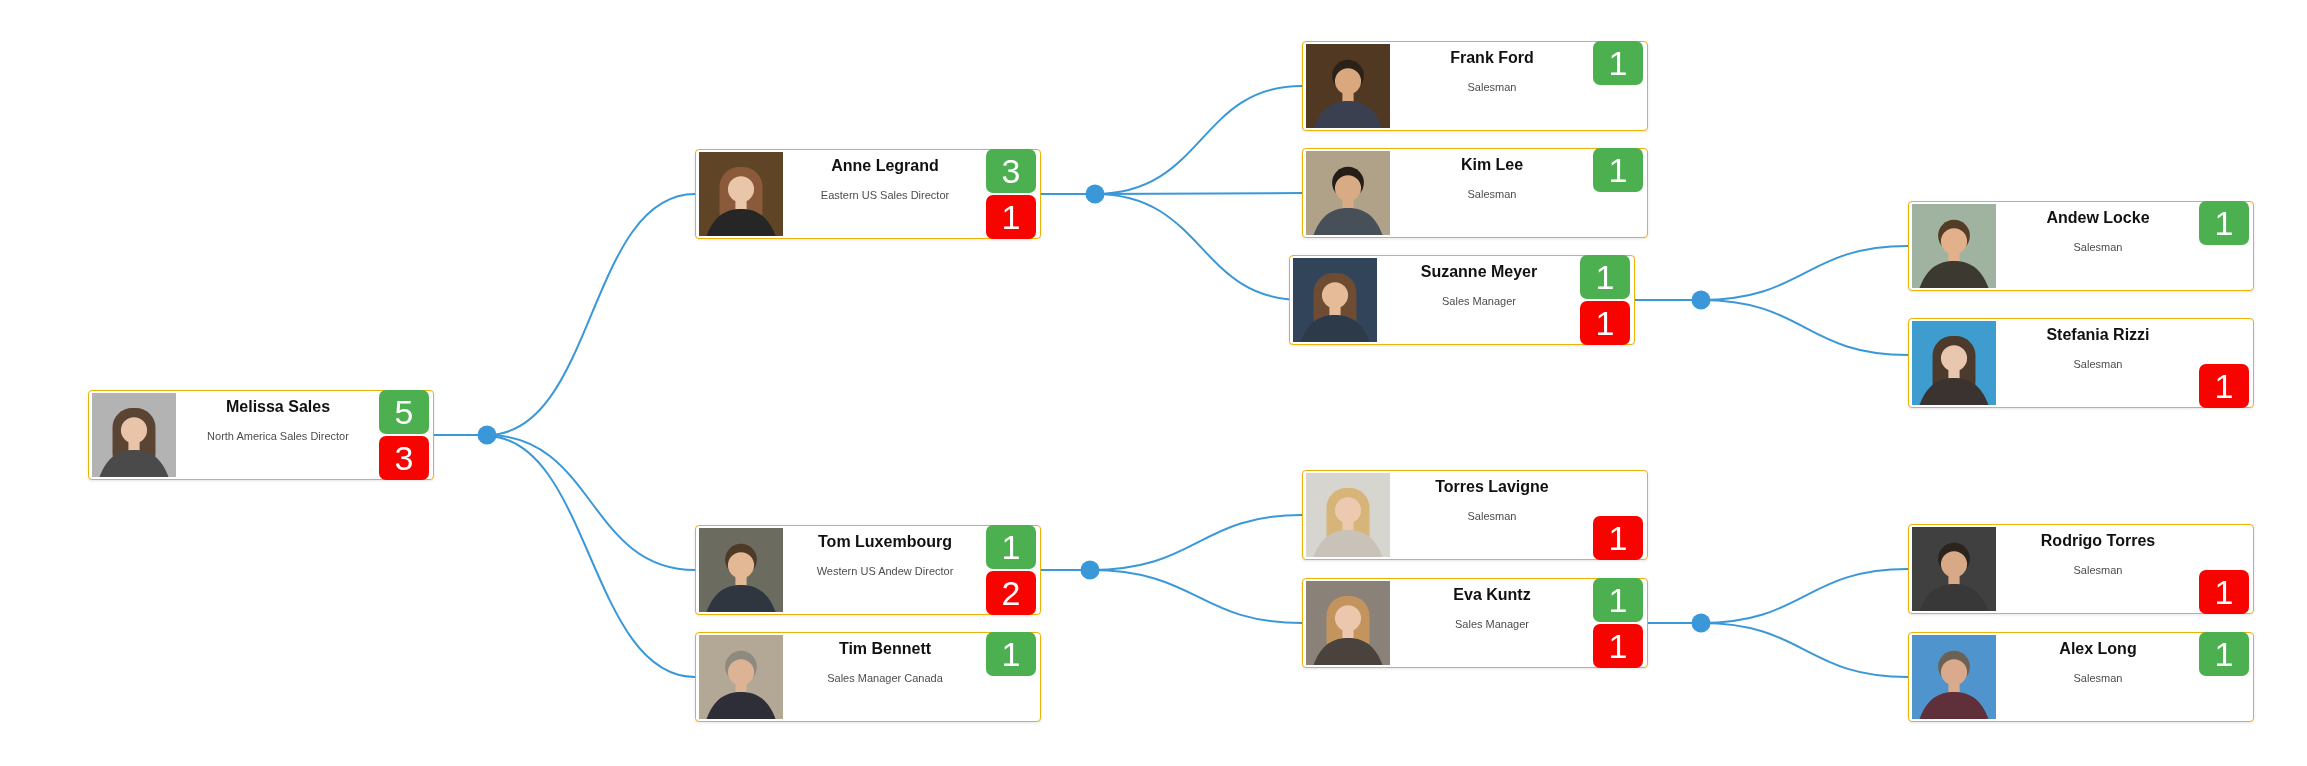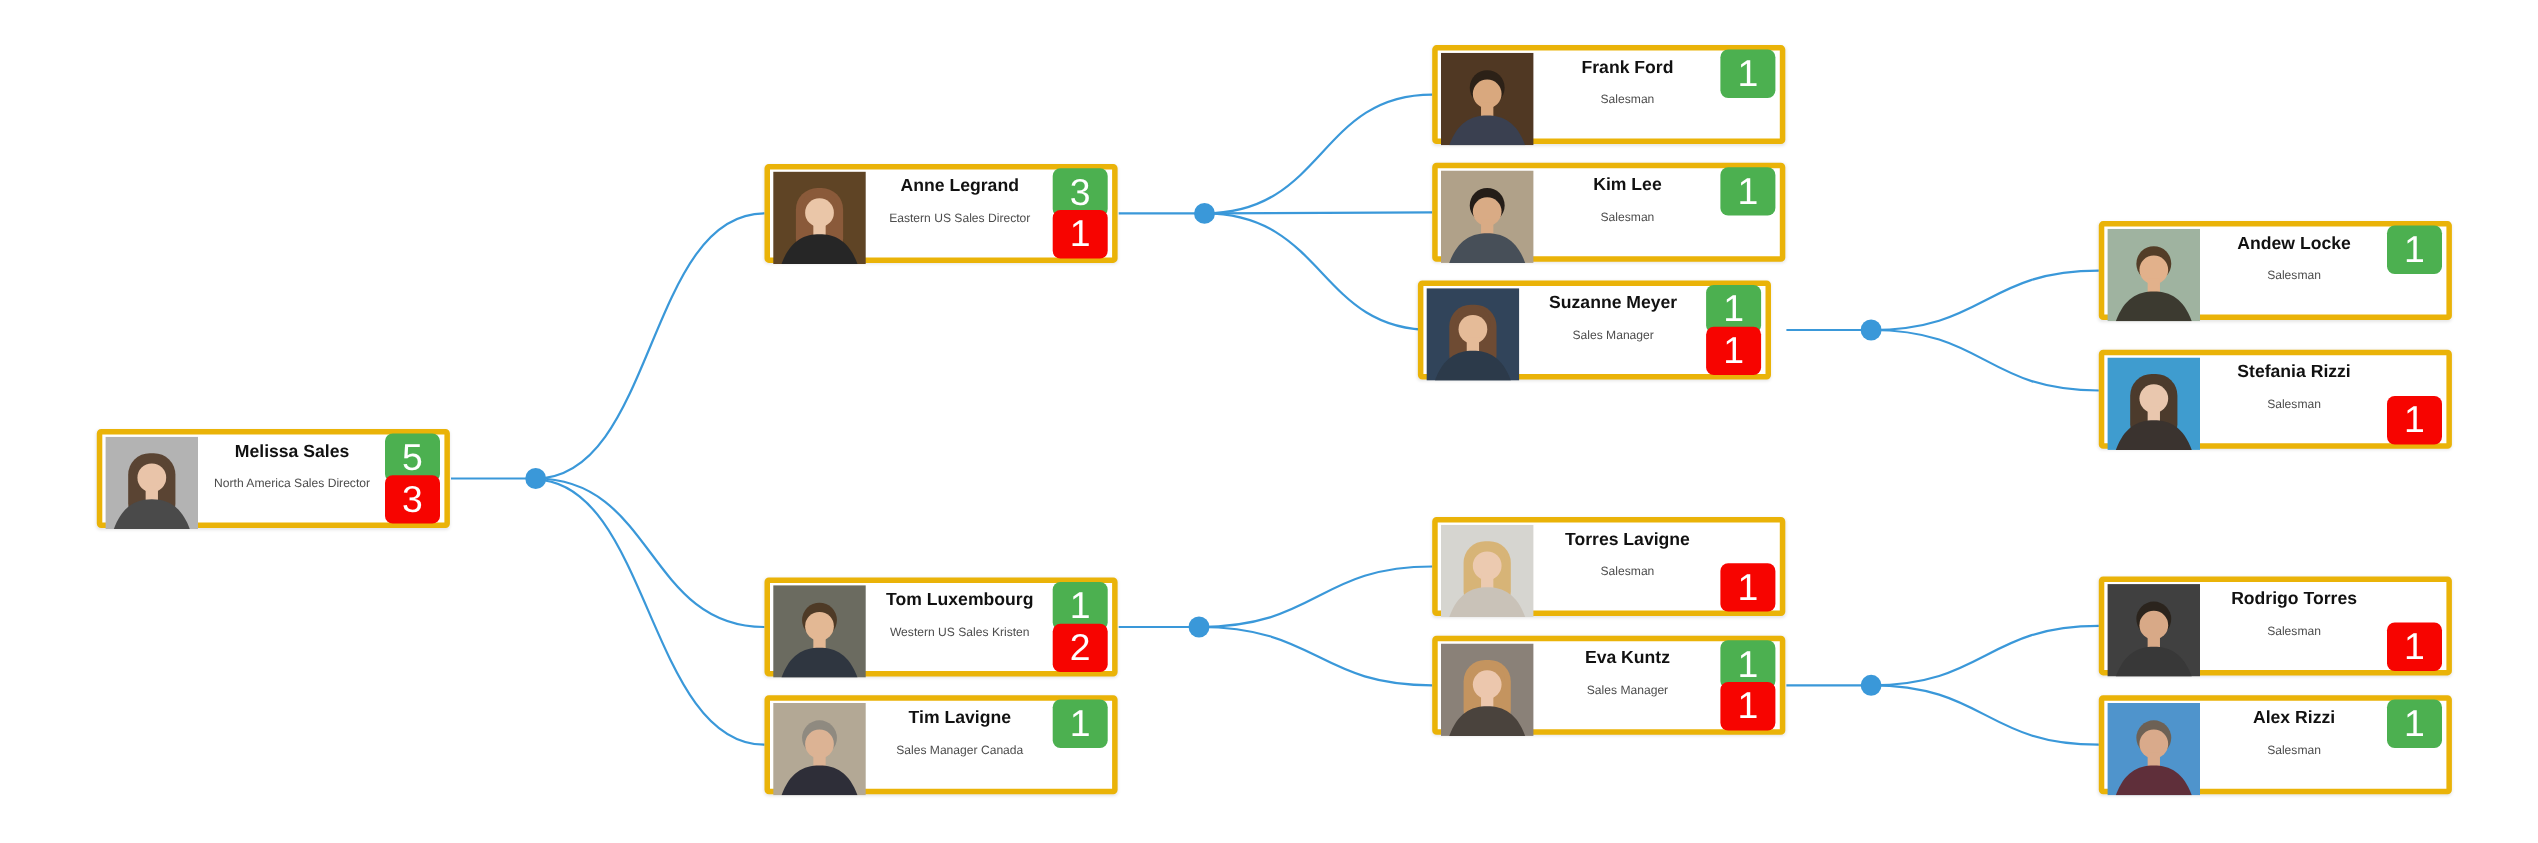--- a/index.html
+++ b/index.html
@@ -4,22 +4,22 @@
 <style>
   html,body{margin:0;padding:0;background:#ffffff;}
   .canvas{
     position:relative;width:2307px;height:766px;background:#ffffff;overflow:hidden;
     font-family:"Liberation Sans","DejaVu Sans",sans-serif;
   }
   svg.connectors{position:absolute;left:0;top:0;pointer-events:none;}
   .connector{fill:none;stroke:var(--color-connector,#3a98d9);stroke-width:2;}
   .junction{fill:var(--color-connector,#3a98d9);pointer-events:auto;cursor:pointer;}
   .card{
-    position:absolute;width:321px;height:90px;background:#fff;
-    border:5px solid #eab308;border-radius:4px;
+    position:absolute;width:346px;height:90px;background:#fff;
+    border:1px solid #eab308;border-radius:4px;
     box-shadow:0 1px 3px rgba(0,0,0,.10);
     box-sizing:border-box;cursor:pointer;
   }
   .avatar{position:absolute;left:2px;top:2px;width:86px;height:84px;display:block;}
   .info{position:absolute;left:94px;right:60px;top:6px;text-align:center;}
   .name{font-size:16px;font-weight:bold;color:var(--color-name_text,#111);line-height:19px;white-space:nowrap;}
   .title{font-size:11px;color:var(--color-title_text,#4d4d4d);line-height:14px;margin-top:13px;white-space:nowrap;}
   .badge{
     position:absolute;right:4px;width:50px;height:44px;border-radius:7px;
     color:#fff;font-size:34px;font-weight:400;line-height:44px;text-align:center;
@@ -98,36 +98,36 @@
   <div class="card" style="left:695px;top:525px">
     <svg class="avatar" viewBox="0 0 90 90">
       <rect width="90" height="90" fill="#6b6b60"></rect>
       <circle cx="45" cy="34" r="17" fill="#4e3a26"></circle>
       <circle cx="45" cy="40" r="14" fill="#e3b894"></circle>
       <rect x="39" y="48" width="12" height="14" fill="#e3b894"></rect>
       <path d="M8,90 C16,68 29,61 45,61 C61,61 74,68 82,90 Z" fill="#2f3640"></path>
     </svg>
     <div class="info">
       <div class="name">Tom Luxembourg</div>
-      <div class="title">Western US Sales Kristen</div>
+      <div class="title">Western US Andew Director</div>
     </div>
     <div class="badge green">1</div>
     <div class="badge red">2</div>
   </div>
 
   <div class="card" style="left:695px;top:632px">
     <svg class="avatar" viewBox="0 0 90 90">
       <rect width="90" height="90" fill="#b3a895"></rect>
       <circle cx="45" cy="34" r="17" fill="#8f8a80"></circle>
       <circle cx="45" cy="40" r="14" fill="#dcb394"></circle>
       <rect x="39" y="48" width="12" height="14" fill="#dcb394"></rect>
       <path d="M8,90 C16,68 29,61 45,61 C61,61 74,68 82,90 Z" fill="#2e2e38"></path>
     </svg>
     <div class="info">
-      <div class="name">Tim Lavigne</div>
+      <div class="name">Tim Bennett</div>
       <div class="title">Sales Manager Canada</div>
     </div>
     <div class="badge green">1</div>
   </div>
 
   <div class="card" style="left:1302px;top:41px">
     <svg class="avatar" viewBox="0 0 90 90">
       <rect width="90" height="90" fill="#503823"></rect>
       <circle cx="45" cy="34" r="17" fill="#2c2117"></circle>
       <circle cx="45" cy="40" r="14" fill="#d9a87e"></circle>
@@ -254,19 +254,19 @@
 
   <div class="card" style="left:1908px;top:632px">
     <svg class="avatar" viewBox="0 0 90 90">
       <rect width="90" height="90" fill="#4f94cc"></rect>
       <circle cx="45" cy="34" r="17" fill="#6d6155"></circle>
       <circle cx="45" cy="40" r="14" fill="#d9aa8b"></circle>
       <rect x="39" y="48" width="12" height="14" fill="#d9aa8b"></rect>
       <path d="M8,90 C16,68 29,61 45,61 C61,61 74,68 82,90 Z" fill="#5f2f3a"></path>
     </svg>
     <div class="info">
-      <div class="name">Alex Rizzi</div>
+      <div class="name">Alex Long</div>
       <div class="title">Salesman</div>
     </div>
     <div class="badge green">1</div>
   </div>
 
 </div>
 
 </body></html>

